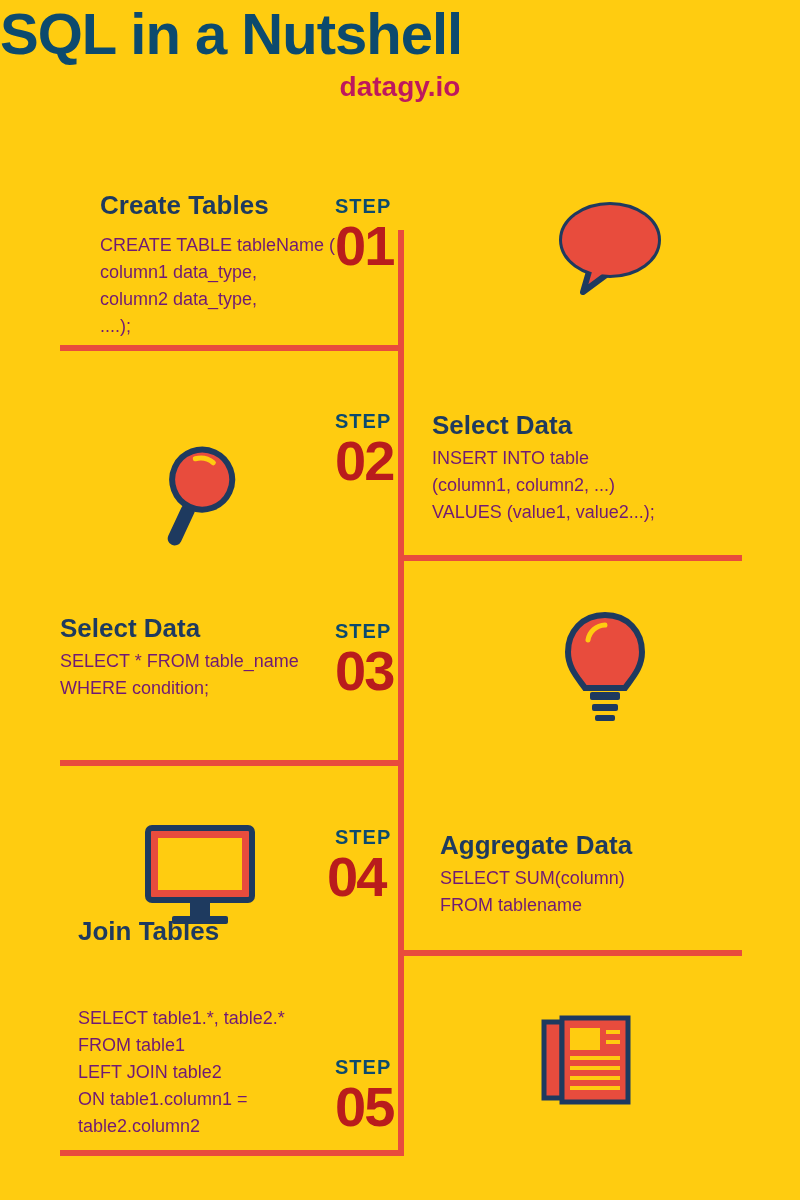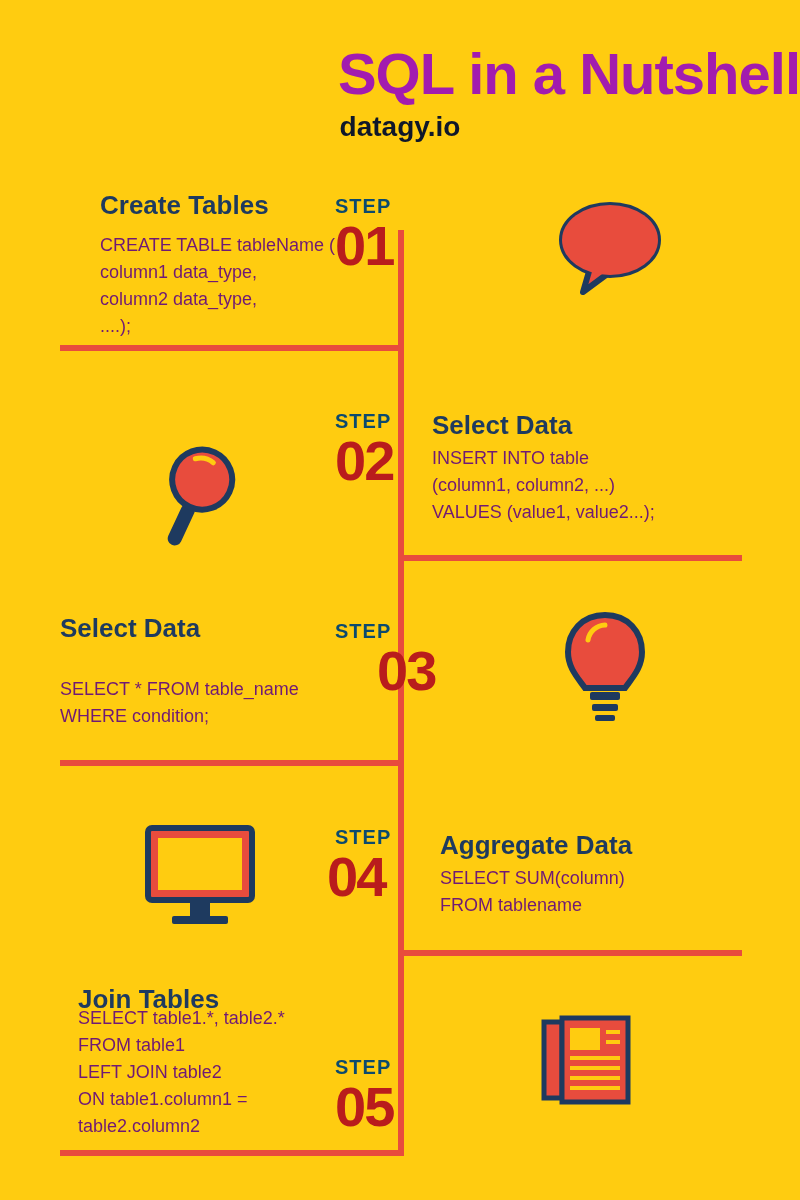--- a/index.html
+++ b/index.html
@@ -5,30 +5,29 @@
   * { margin: 0; padding: 0; box-sizing: border-box; }
   body {
     width: 800px;
     height: 1200px;
     background: #FFCC10;
     font-family: Arial, Helvetica, sans-serif;
     position: relative;
     overflow: hidden;
   }
   .title {
-    text-align: right;
-    color: #a21caf;
+    text-align: left;
+    color: #0c4a6e;
     font-size: 58px;
     font-weight: 900;
-    padding-top: 40px;
     letter-spacing: -1px;
   }
   .subtitle {
     text-align: center;
-    color: #0f172a;
+    color: #be185d;
     font-size: 28px;
     font-weight: 700;
     margin-top: 4px;
   }
   .timeline-line {
     position: absolute;
     left: 398px;
     top: 230px;
     width: 6px;
     height: 920px;
@@ -78,32 +77,32 @@
   .s1-num   { left: 335px; top: 218px; }
   .s1-line  { left: 60px; top: 345px; width: 344px; }
   
   .s2-step  { left: 335px; top: 410px; }
   .s2-num   { left: 335px; top: 433px; }
   .s2-title { left: 432px; top: 410px; }
   .s2-body  { left: 432px; top: 445px; }
   .s2-line  { left: 398px; top: 555px; width: 344px; }
   
   .s3-title { left: 60px; top: 613px; }
-  .s3-body  { left: 60px; top: 676px; }
+  .s3-body  { left: 60px; top: 648px; }
   .s3-step  { left: 335px; top: 620px; }
-  .s3-num   { left: 335px; top: 643px; margin-left: 42px; }
+  .s3-num   { left: 335px; top: 643px; }
   .s3-line  { left: 60px; top: 760px; width: 344px; }
   
   .s4-step  { left: 335px; top: 826px; }
   .s4-num   { left: 327px; top: 849px; }
   .s4-title { left: 440px; top: 830px; }
   .s4-body  { left: 440px; top: 865px; }
   .s4-line  { left: 398px; top: 950px; width: 344px; }
   
-  .s5-title { left: 78px; top: 984px; }
+  .s5-title { left: 78px; top: 916px; }
   .s5-body  { left: 78px; top: 1005px; }
   .s5-step  { left: 335px; top: 1056px; }
   .s5-num   { left: 335px; top: 1079px; }
   .s5-line  { left: 60px; top: 1150px; width: 344px; }
 </style>
 </head>
 <body>
 
 <div class="title">SQL in a Nutshell</div>
 <div class="subtitle">datagy.io</div>

